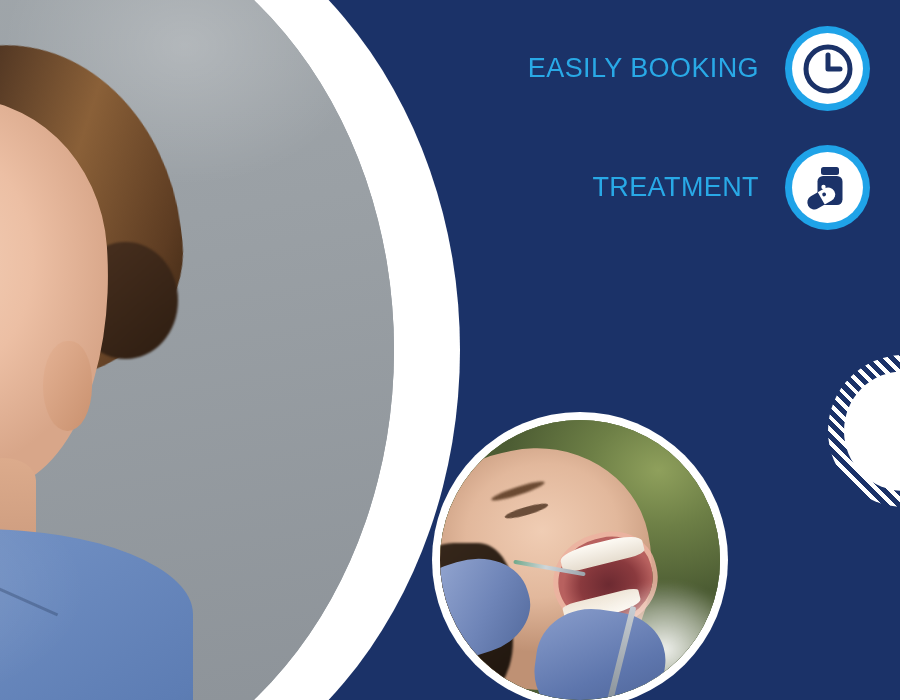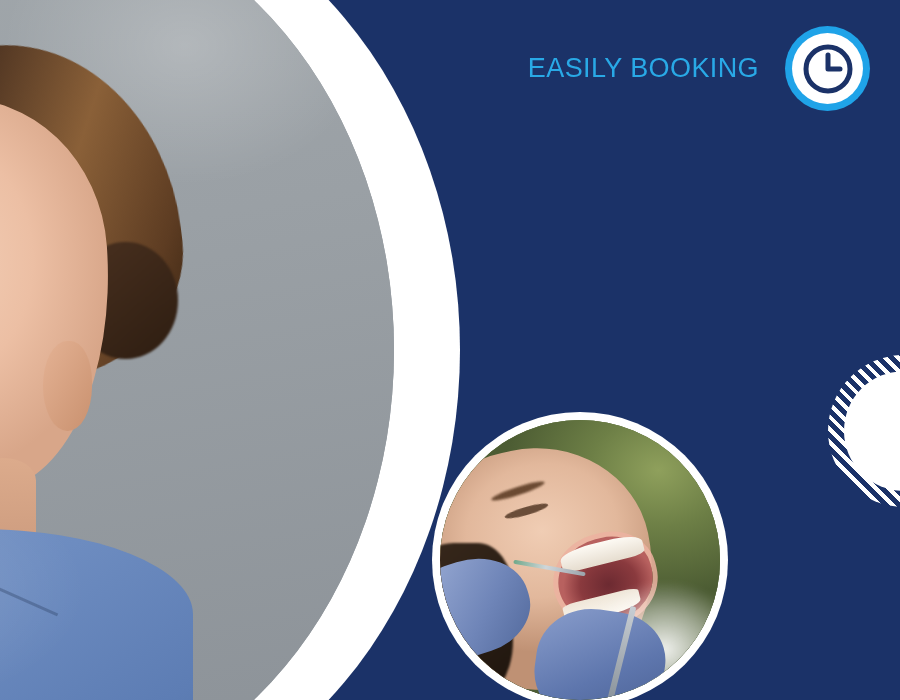--- a/index.html
+++ b/index.html
@@ -396,16 +396,33 @@
       <div class="feature-icon">
         <div class="disc">
           <svg width="56" height="56" viewBox="0 0 56 56" aria-hidden="true">
             <circle cx="28" cy="28" r="22" fill="none" stroke="#1b3268" stroke-width="5"></circle>
             <path d="M28 14 V28 H40" fill="none" stroke="#1b3268" stroke-width="5" stroke-linecap="round" stroke-linejoin="round"></path>
           </svg>
         </div>
       </div>
     </div>
 
+    <div class="feature-row">
+      <div class="feature-label">TREATMENT</div>
+      <div class="feature-icon">
+        <div class="disc">
+          <svg width="54" height="54" viewBox="0 0 54 54" aria-hidden="true">
+            <rect x="20" y="6" width="18" height="8" rx="2.5" fill="#1b3268"></rect>
+            <rect x="16.5" y="15" width="25" height="29" rx="5.5" fill="#1b3268"></rect>
+            <g transform="rotate(-30 20 37)">
+              <rect x="5" y="30.5" width="30" height="14" rx="7" fill="#1b3268"></rect>
+              <path d="M20 30.5 h8 a7 7 0 0 1 7 7 v0 a7 7 0 0 1 -7 7 h-8 z" fill="#ffffff"></path>
+              <circle cx="24.5" cy="35.5" r="1.9" fill="#1b3268"></circle>
+            </g>
+            <circle cx="22.5" cy="26" r="2.2" fill="#ffffff"></circle>
+          </svg>
+        </div>
+      </div>
+    </div>
 
 
   </div>
 </div>
 
 </body></html>

